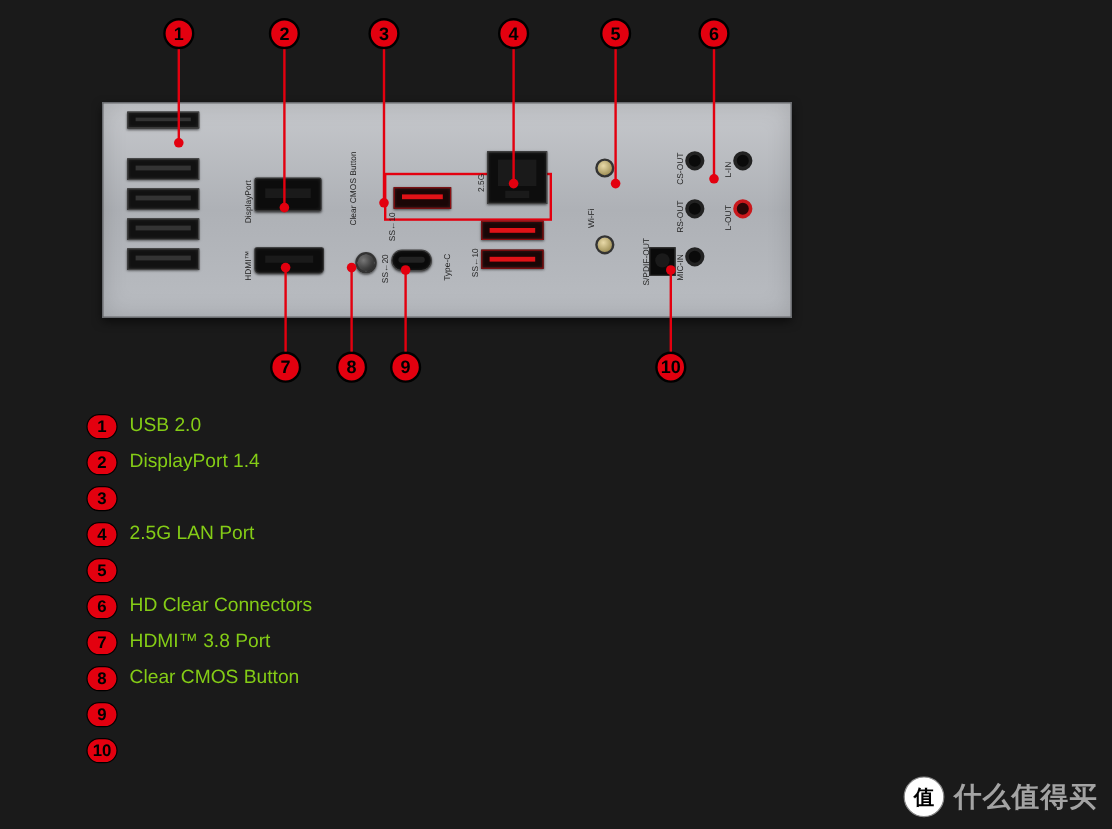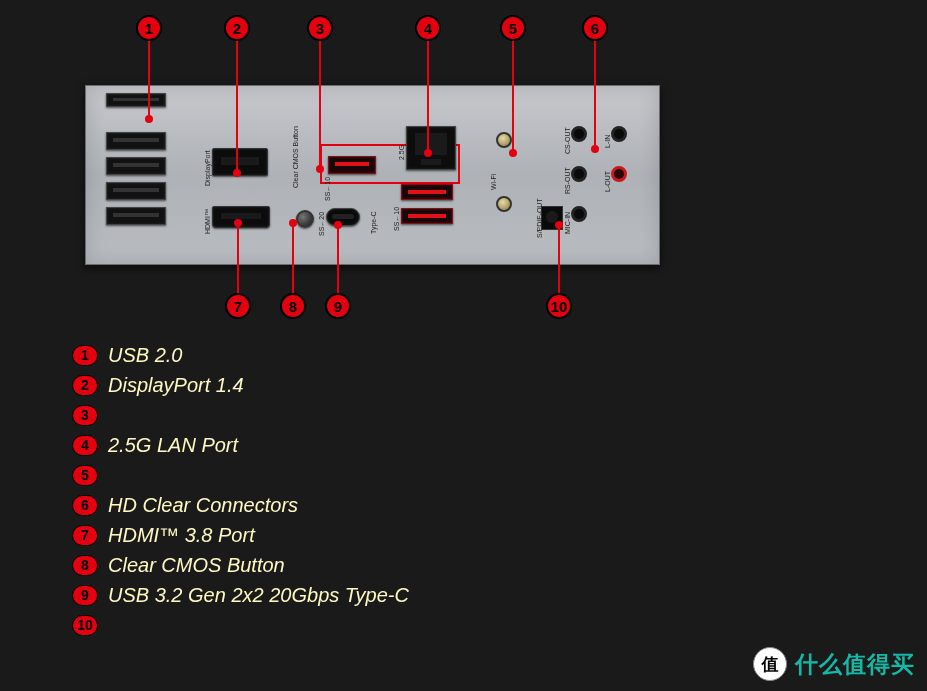--- a/index.html
+++ b/index.html
@@ -82,34 +82,34 @@
   
   .legend { position:absolute; left:72px; top:340px; }
   .legend-row { display:flex; align-items:center; height:30px; }
   .legend-num {
     width:26px; height:21px; border-radius:11px; background:#e3000f;
     display:flex; align-items:center; justify-content:center;
     color:#000; font-weight:700; font-size:14px;
     margin-right:10px;
     border:1px solid #000;
   }
-  .legend-text { font-size:20px; color:#fef9c3;font-style:italic; }
+  .legend-text { font-size:16px; color:#84cc16; }
 
   
   .watermark {
     position:absolute; right:12px; bottom:10px;
     display:flex; align-items:center; gap:8px;
   }
   .wm-badge {
     width:34px; height:34px; border-radius:50%; background:#fff;
     display:flex; align-items:center; justify-content:center;
     color:#000; font-weight:700; font-size:17px;
     border:1px solid #888;
   }
-  .wm-text { color:#14b8a6; font-size:23px; font-weight:700; letter-spacing:1px; }
+  .wm-text { color:#a3a3a3; font-size:23px; font-weight:700; letter-spacing:1px; }
 
   .red-box { position:absolute; border:2px solid #e3000f; pointer-events:none; }
 </style>
 </head>
 <body>
 
 <div class="diagram-area">
 
   <div class="usb-top port"></div>
   <div class="usb-stack">
@@ -241,21 +241,20 @@
   <div class="legend-row">
     <div class="legend-num">7</div>
     <div class="legend-text">HDMI™ 3.8 Port</div>
   </div>
   <div class="legend-row">
     <div class="legend-num">8</div>
     <div class="legend-text">Clear CMOS Button</div>
   </div>
   <div class="legend-row">
     <div class="legend-num">9</div>
-    <div class="legend-text">USB 3.2 Gen 2x2 20Gbps Type-C</div>
   </div>
   <div class="legend-row">
     <div class="legend-num">10</div>
   </div>
 </div>
 
 <div class="watermark">
   <div class="wm-badge">值</div>
   <div class="wm-text">什么值得买</div>
 </div>

